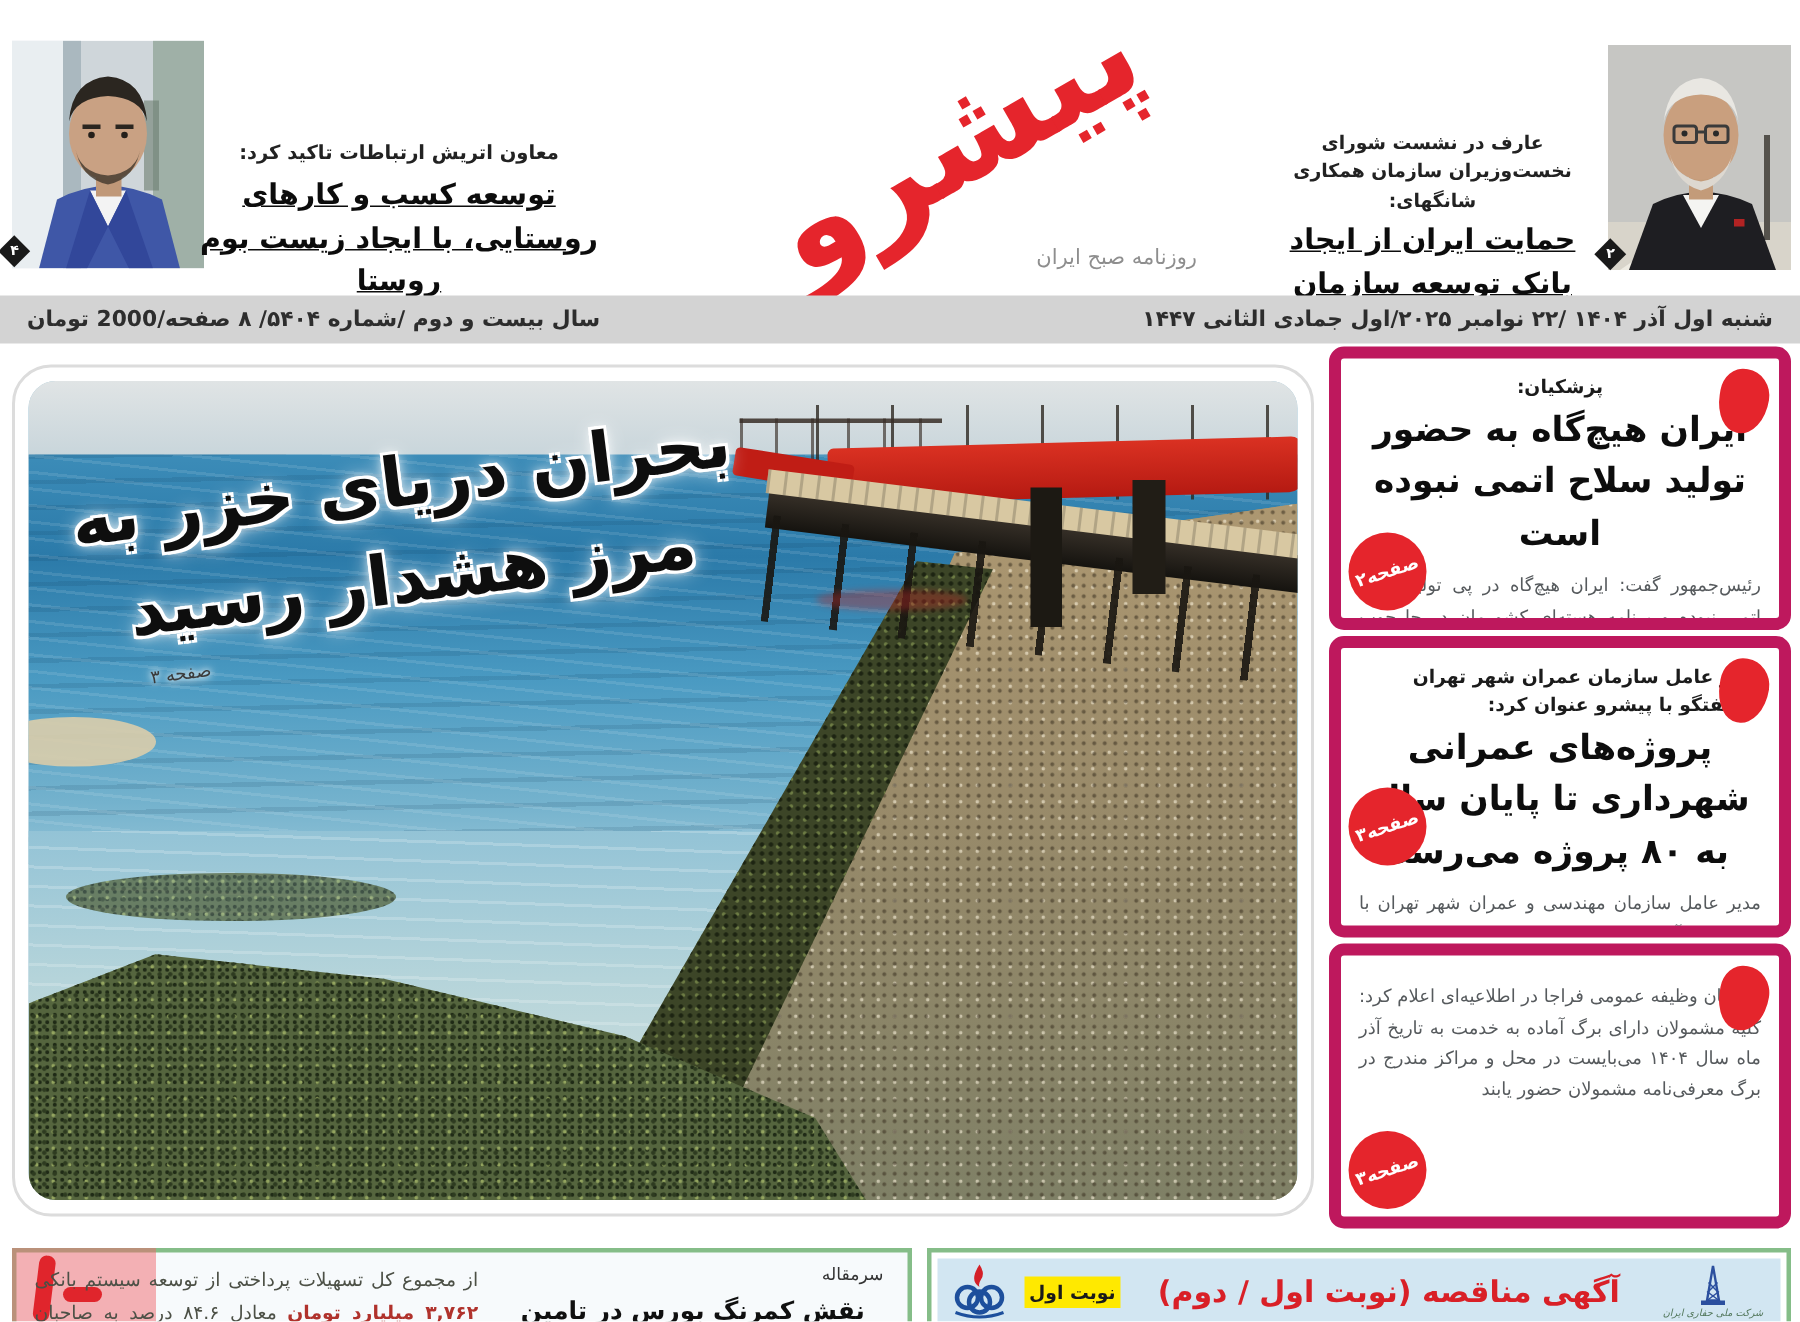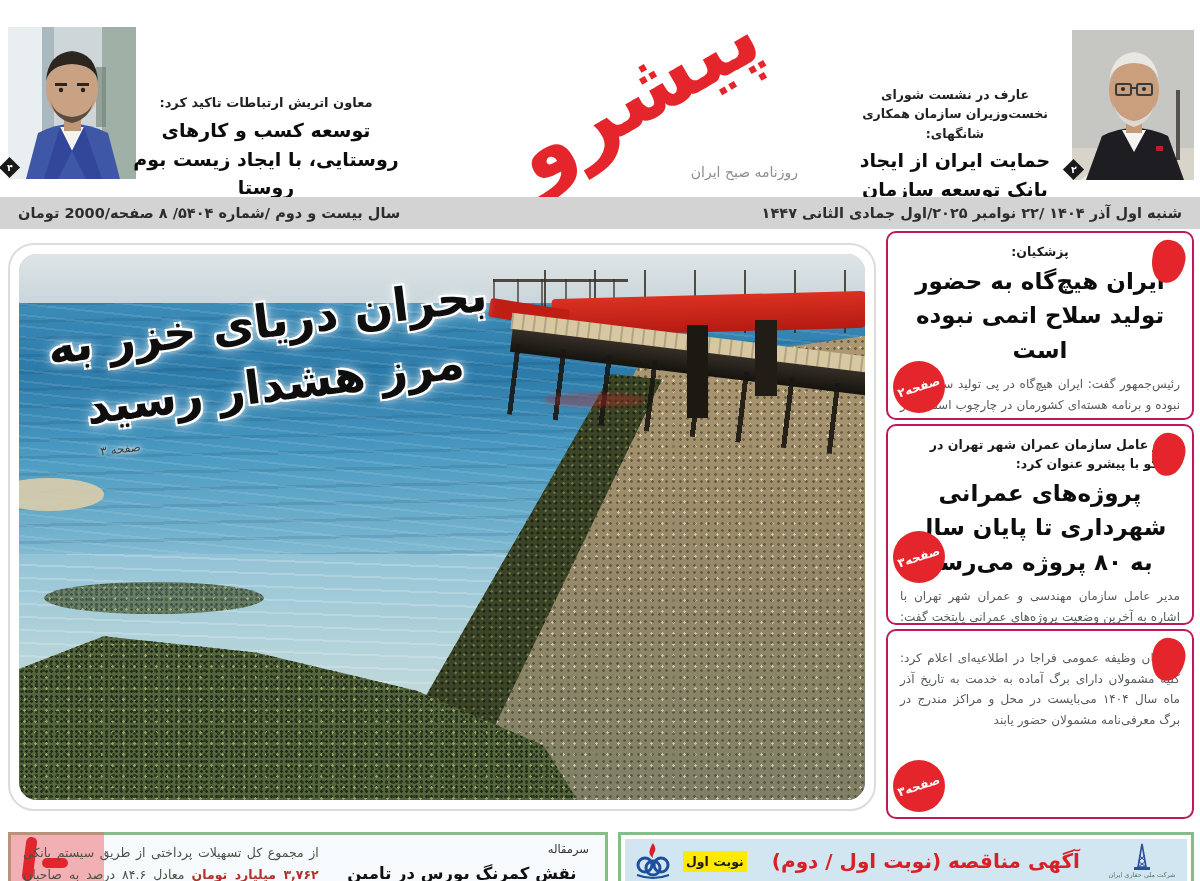--- a/index.html
+++ b/index.html
@@ -7,21 +7,21 @@
   #page { position:relative; width:1200px; height:881px; background:#ffffff; overflow:hidden; margin:0 auto; }
 
   
   .portrait { position:absolute; overflow:hidden; }
   .diamond { position:absolute; width:15px; height:15px; background:#1a1a1a; transform:rotate(45deg);
              display:flex; align-items:center; justify-content:center; }
   .diamond span { transform:rotate(-45deg); color:#fff; font-size:9.5px; font-weight:bold; }
 
   .head-text { position:absolute; direction:rtl; text-align:center; }
   .head-kicker { font-size:13px; font-weight:bold; color:#222; line-height:1.55; }
-  .head-headline { font-size:19px; font-weight:bold; color:#0c0c0c; line-height:1.5; margin-top:3px; }
+  .head-headline { font-size:19px; font-weight:bold; color:#0c0c0c; line-height:1.5; margin-top:3px;text-decoration:underline; }
 
   .logo-wrap { position:absolute; left:470px; top:0; width:330px; height:196px; }
   .logo-text { position:absolute; left:18px; top:4px; width:294px; height:178px; display:flex;
                align-items:center; justify-content:center; transform:rotate(-30deg);
                font-size:88px; font-weight:bold; color:#e5252c; white-space:nowrap; direction:rtl; }
   .logo-tagline { position:absolute; right:2px; bottom:16px; font-size:14px; color:#8e8e8e; direction:rtl; }
 
   .datebar { position:absolute; left:0; top:197px; width:1200px; height:32px; background:#d3d3d3;
              display:flex; align-items:center; justify-content:space-between; direction:rtl;
              padding:0 18px; font-weight:bold; font-size:14.5px; color:#2d2d2d; }
@@ -85,21 +85,21 @@
 
   .lead-overlay { position:absolute; left:1%; top:6.5%; width:58%; transform:rotate(-7deg);
       text-align:center; direction:rtl; }
   .lead-line { font-size:46px; font-weight:bold; color:#0e0e0e; line-height:1.4;
       text-shadow:-2px -2px 0 #fff, 2px -2px 0 #fff, -2px 2px 0 #fff, 2px 2px 0 #fff,
                   0 0 7px #fff, 0 0 14px rgba(255,255,255,.95); }
   .lead-ref { margin-top:5px; font-size:12px; color:#3a3a3a; text-align:left; padding-left:13%;
       text-shadow:0 0 4px #fff, 0 0 8px #fff; }
 
   
-  .news-card { position:absolute; left:886px; width:308px; background:#fff; border:2px solid #be185d;
+  .news-card { position:absolute; left:886px; width:308px; background:#fff; border:8px solid #be185d;
       border-radius:10px; padding:10px 12px; direction:rtl; text-align:center; overflow:hidden; }
   .card-1 { top:231px; height:189px; }
   .card-2 { top:424px; height:201px; }
   .card-3 { top:629px; height:190px; }
   .blob { position:absolute; right:7px; top:7px; width:33px; height:43px; background:#e5252c;
       border-radius:46% 54% 52% 48% / 40% 44% 60% 56%; transform:rotate(9deg); }
   .page-badge { position:absolute; left:5px; bottom:5px; width:52px; height:52px; border-radius:50%;
       background:#e5252c; display:flex; align-items:center; justify-content:center; }
   .card-2 .page-badge { bottom:40px; }
   .page-badge span { transform:rotate(-18deg); color:#fff; font-weight:bold; font-size:12px; white-space:nowrap; }
@@ -125,21 +125,21 @@
   .red-stroke2 { position:absolute; left:34px; top:26px; width:26px; height:10px; background:#e0252c;
       border-radius:6px; }
 
   .ad-box { position:absolute; left:618px; top:832px; width:576px; height:140px;
       border:3px solid #85bd88; background:#fff; padding:4px; }
   .ad-header { height:44px; background:#d2e6f2; display:flex; align-items:center; gap:10px; padding:2px 8px; }
   .ad-title { flex:1; color:#d92027; font-weight:bold; font-size:20px; text-align:center; direction:rtl; }
   .ad-tag { background:#ffe900; color:#1a1a1a; font-weight:bold; font-size:12.5px; padding:3px 3px;
       direction:rtl; white-space:nowrap; }
   .ad-logo-col { display:flex; flex-direction:column; align-items:center; width:74px; }
-  .ad-logo-caption { font-size:6.5px; color:#51765a; direction:rtl; text-align:right; line-height:1.3; }
+  .ad-logo-caption { font-size:6.5px; color:#51765a; direction:rtl; text-align:right; line-height:1.3;font-style:italic; }
 </style>
 </head>
 <body>
 
 <div id="page">
 
   <div class="portrait" style="left:8px; top:27px; width:128px; height:152px;">
     <svg width="128" height="152" viewBox="0 0 128 152">
       <rect x="0" y="0" width="128" height="152" fill="#cfd6da"></rect>
       <rect x="0" y="0" width="34" height="152" fill="#e9eef1"></rect>
@@ -268,21 +268,21 @@
   <div class="editorial-box">
     <div class="pink-frag">
       <div class="red-stroke"></div>
       <div class="red-stroke2"></div>
     </div>
     <div class="ed-head">
       <div class="ed-kicker">سرمقاله</div>
       <div class="ed-headline">نقش کمرنگ بورس در تامین مالی بخش تولید</div>
     </div>
     <div class="ed-body">
-      <span>از مجموع کل تسهیلات پرداختی از طریق سیستم بانکی</span>
+      <span>از مجموع کل تسهیلات پرداختی از توسعه سیستم بانکی</span>
       <span class="ed-highlight">۳,۷۶۲ میلیارد تومان</span>
       <span>معادل ۸۴.۶ درصد به صاحبان کسب و کار و ۱۵.۴ درصد به مصرف‌کنندهای</span>
     </div>
   </div>
 
   <div class="ad-box">
     <div class="ad-header">
       <svg width="40" height="40" viewBox="0 0 40 40">
         <path d="M20,2 Q24,8 21,12 Q19,15 20,17 Q15,14 17,8 Q18,5 20,2 Z" fill="#d42028"></path>
         <circle cx="12" cy="24" r="7" fill="none" stroke="#1d4f9c" stroke-width="3"></circle>

